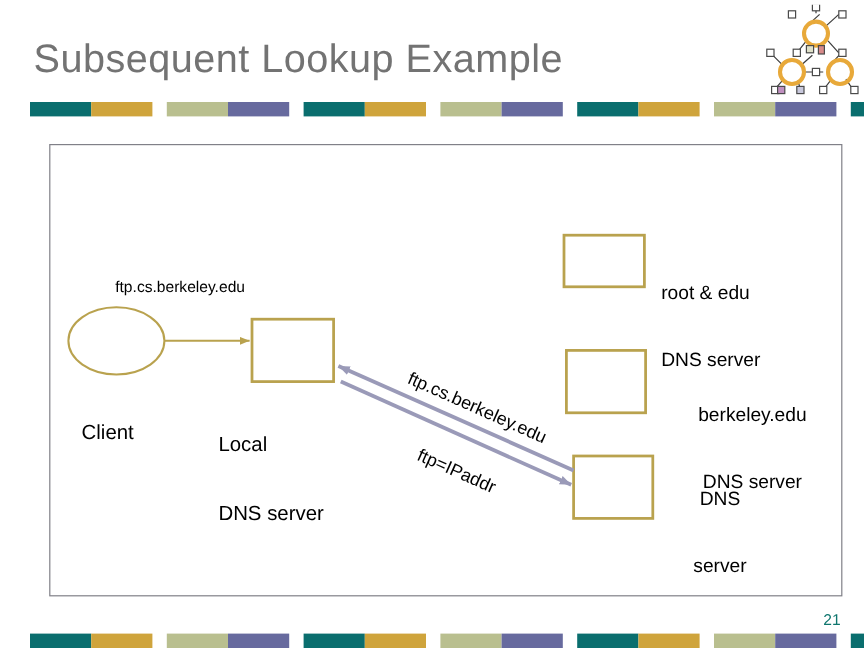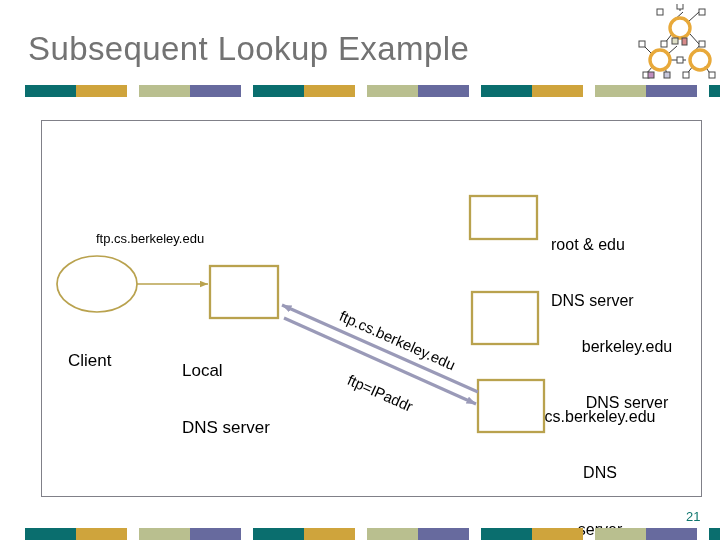--- a/index.html
+++ b/index.html
@@ -253,21 +253,20 @@
   <div>root &amp; edu</div>
   <div>DNS server</div>
 </div>
 
 <div class="dlabel" id="label-berkeley">
   <div>berkeley.edu</div>
   <div>DNS server</div>
 </div>
 
 <div class="dlabel" id="label-cs-berkeley">
-  <div>cs.berkeley.edu</div>
   <div>DNS</div>
   <div>server</div>
 </div>
 
 <div class="diag-label" id="label-request-diag">ftp.cs.berkeley.edu</div>
 
 <div class="diag-label" id="label-reply-diag">ftp=IPaddr</div>
 
 <div class="color-bar" id="color-bar-bottom">
     <div class="seg" style="left: 25px; width: 51px; background: rgb(10, 110, 110);"></div>

